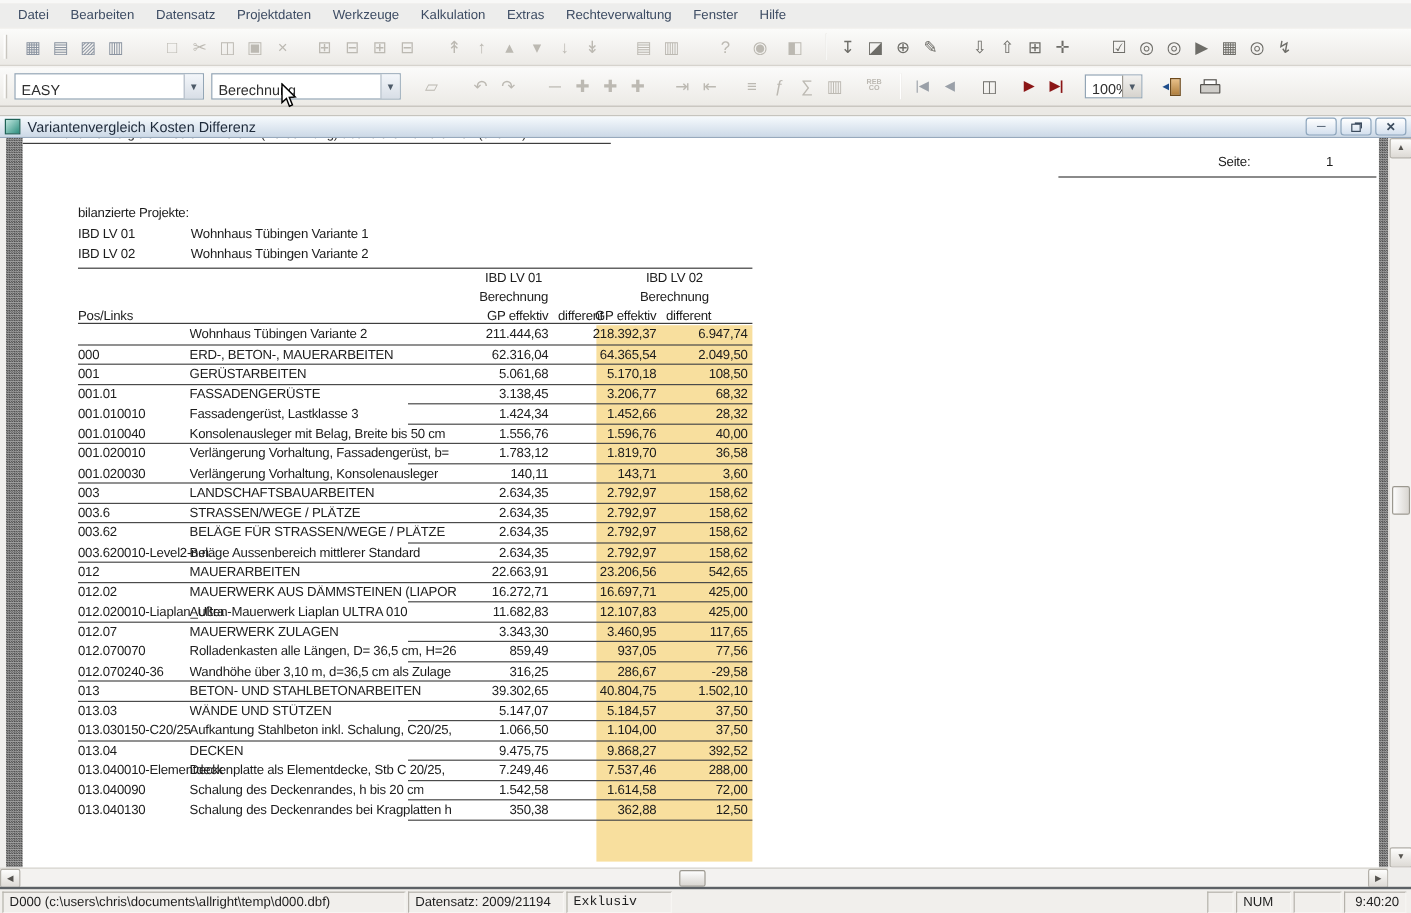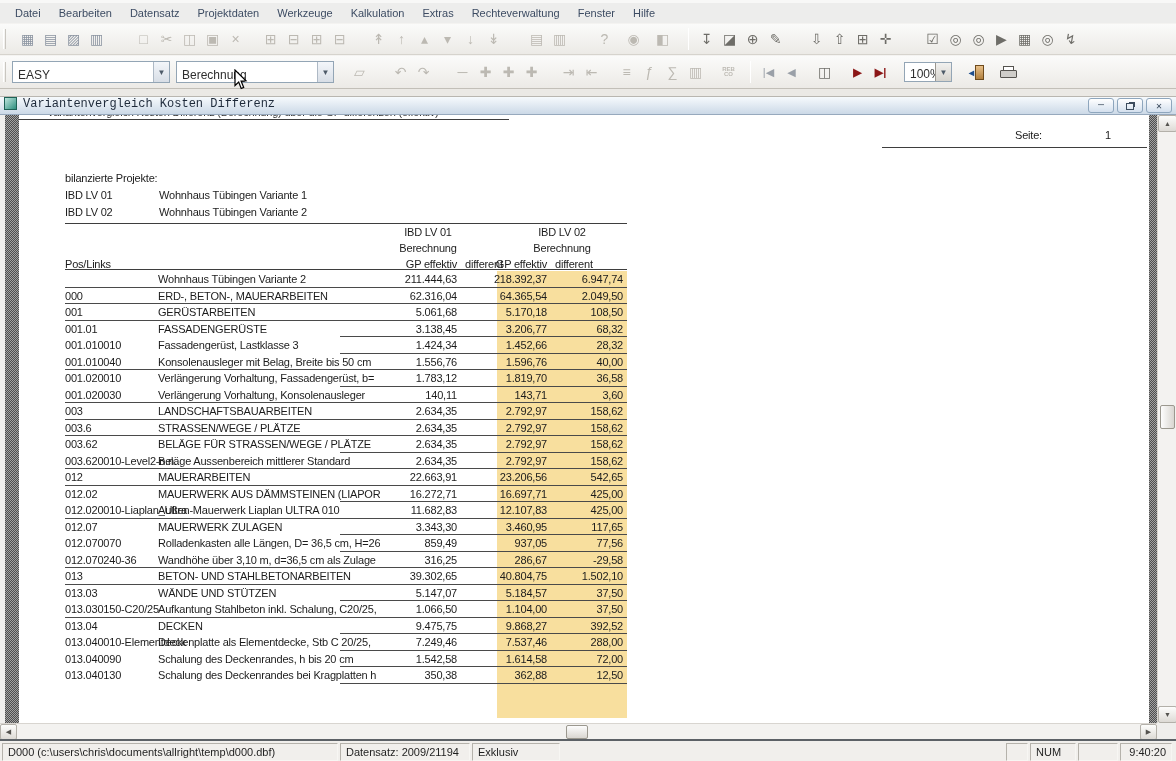--- a/index.html
+++ b/index.html
@@ -42,21 +42,21 @@
   .mini-printer .body { position:absolute; left:0; bottom:1px; width:17px; height:8px; background:#cfcdc9; border:1px solid #55534f; border-radius:1px; }
   .mini-printer .paper { position:absolute; left:3px; top:0; width:11px; height:5px; background:#fff; border:1px solid #55534f; }
   .mini-door { width:13px; height:15px; position:relative; }
   .mini-door .leaf { position:absolute; right:0; top:0; width:9px; height:15px; background:linear-gradient(#e8c089,#b07f3e); border:1px solid #6d4a1c; }
   .mini-door .arrow { position:absolute; left:-2px; top:3px; color:#1f4e8c; font-size:10px; font-weight:bold; }
 
   
   .docwindow { position:absolute; left:0; top:96px; width:1176px; height:642px; background:#fff; border-top:1px solid #b9b6b0; }
   .titlebar { position:absolute; left:0; top:0; width:1176px; height:18px;
               background:linear-gradient(#f6fafd,#ccd9e7); border-bottom:1px solid #97a9bd;
-              display:flex; align-items:flex-start; padding-left:4px;font-family:Liberation Mono, monospace; }
+              display:flex; align-items:center; padding-left:4px; }
   .titleicon { width:13px; height:13px; background:linear-gradient(135deg,#bfe6df,#2e8f7f); border:1px solid #1e6256; margin-right:6px; }
   .titletext { font-size:12px; color:#1e2a3a; }
   .winbtns { position:absolute; right:4px; top:1px; display:flex; gap:3px; }
   .winbtn { width:26px; height:15px; border:1px solid #8ea6bd; border-radius:3px;
             background:linear-gradient(#ffffff,#d4e0ee); display:flex; align-items:center; justify-content:center;
             font-size:10px; color:#3c4c5e; font-weight:bold; }
   .winbtn .restore-glyph { width:8px; height:7px; border:1px solid #3c4c5e; box-shadow:2px -2px 0 -1px #3c4c5e; margin-top:2px; }
 
   
   .preview { position:absolute; left:0; top:18px; width:1157px; height:608px; background:#f0efed; overflow:hidden; }
@@ -488,18 +488,18 @@
     <div class="hbtn" style="left:0;">◀</div>
     <div class="hthumb"></div>
     <div class="hbtn" style="right:0;">▶</div>
   </div>
   <div class="corner"></div>
 </div>
 
 <div class="statusbar">
   <div class="spanel" style="left:2px; width:336px;">D000 (c:\users\chris\documents\allright\temp\d000.dbf)</div>
   <div class="spanel" style="left:340px; width:130px;">Datensatz: 2009/21194</div>
-  <div class="spanel" style="left:472px; width:88px;">Exklusiv</div>
+  <div class="spanel" style="left:472px; width:88px;font-family:Liberation Mono, monospace;">Exklusiv</div>
   <div class="spanel" style="left:1006px; width:22px;"></div>
   <div class="spanel" style="left:1030px; width:46px;">NUM</div>
   <div class="spanel" style="left:1078px; width:40px;"></div>
   <div class="spanel" style="left:1120px; width:52px; justify-content:flex-end;">9:40:20</div>
 </div>
 
 </body></html>

